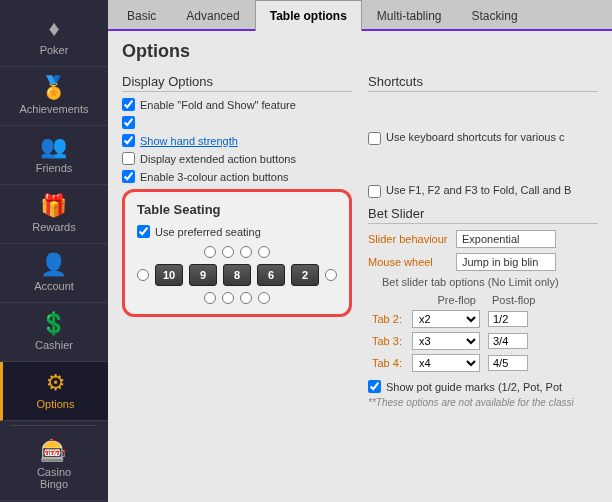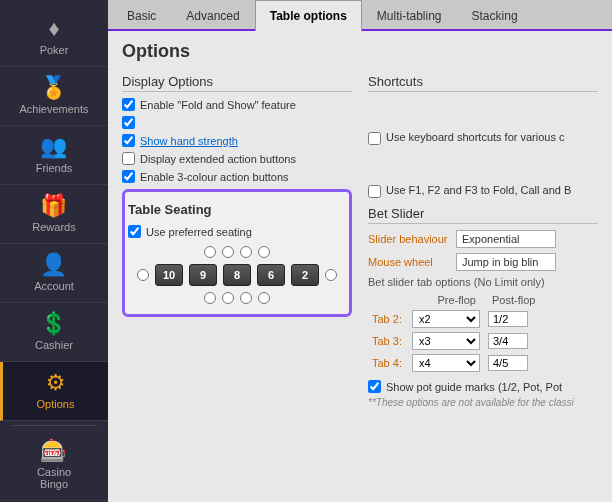--- a/index.html
+++ b/index.html
@@ -132,23 +132,23 @@
       font-size: 11px;
       color: #333;
     }
     .option-label.underline {
       text-decoration: underline;
       color: #0066cc;
     }
 
     
     .seating-box {
-      border: 3px solid #8b5cf6;
-      border-radius: 6px;
-      padding: 10px 3px;
+      border: 3px solid #ef4444;
+      border-radius: 12px;
+      padding: 10px 12px;
       background: #f0f0f0;
       margin-top: 6px;
     }
     .seating-title {
       font-size: 13px;
       font-weight: bold;
       color: #333;
       margin-bottom: 8px;
     }
     .seating-use-preferred {
@@ -219,20 +219,21 @@
       font-size: 11px;
       color: #333;
       min-width: 100px;
     }
 
     
     .tab-options-title {
       font-size: 11px;
       color: #555;
       margin-bottom: 4px;
+      margin-left: 14px;
     }
     .tab-table {
       border-collapse: collapse;
       font-size: 11px;
     }
     .tab-table th {
       text-align: right;
       color: #555;
       font-weight: normal;
       padding: 2px 8px;

